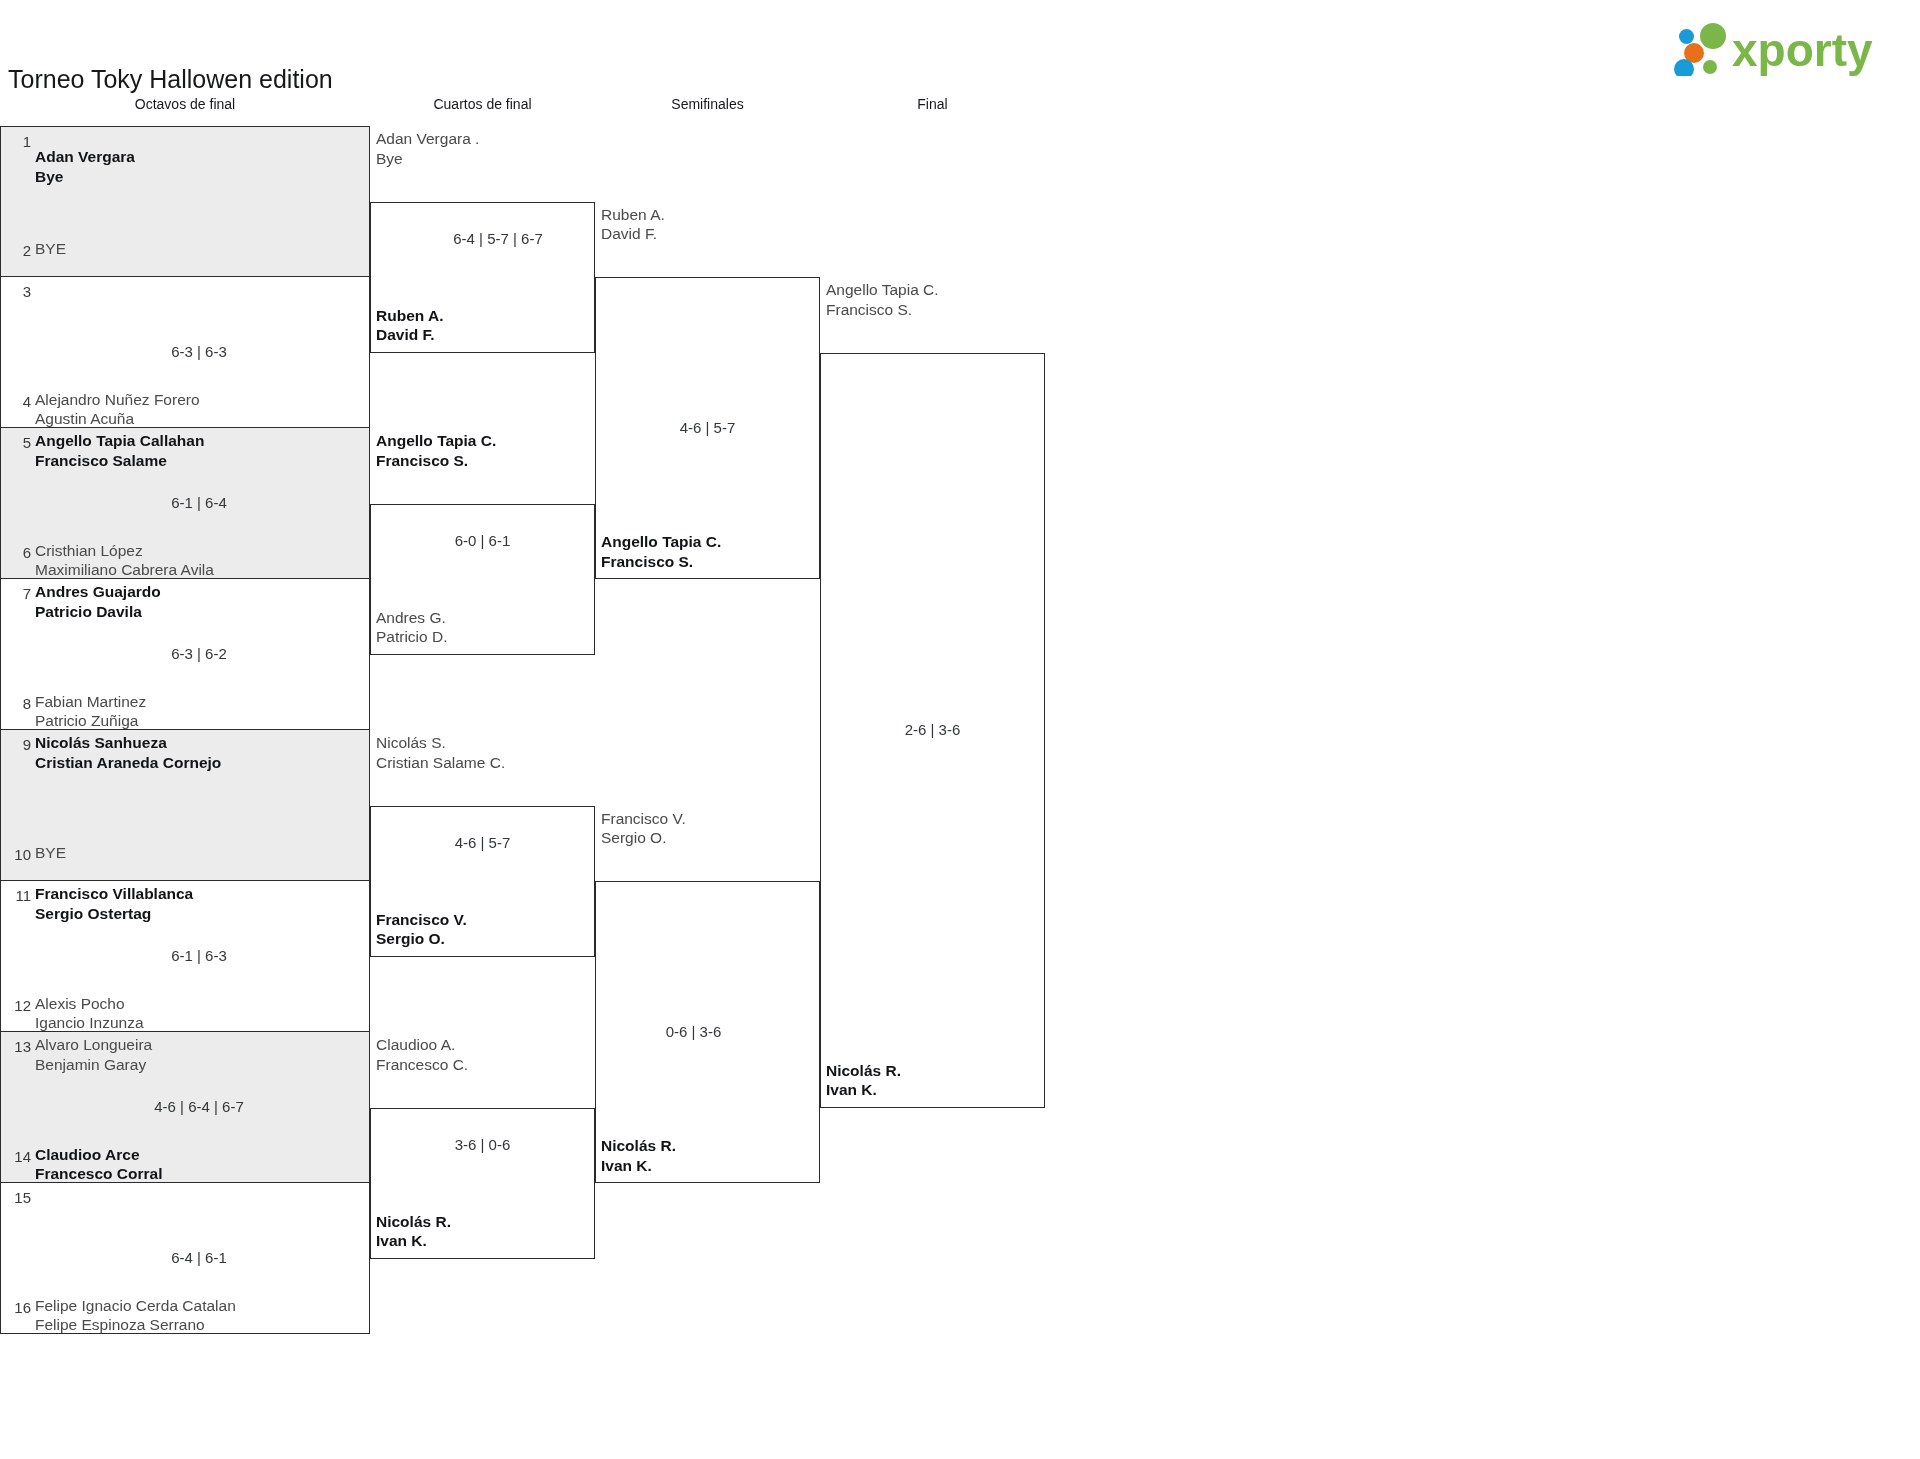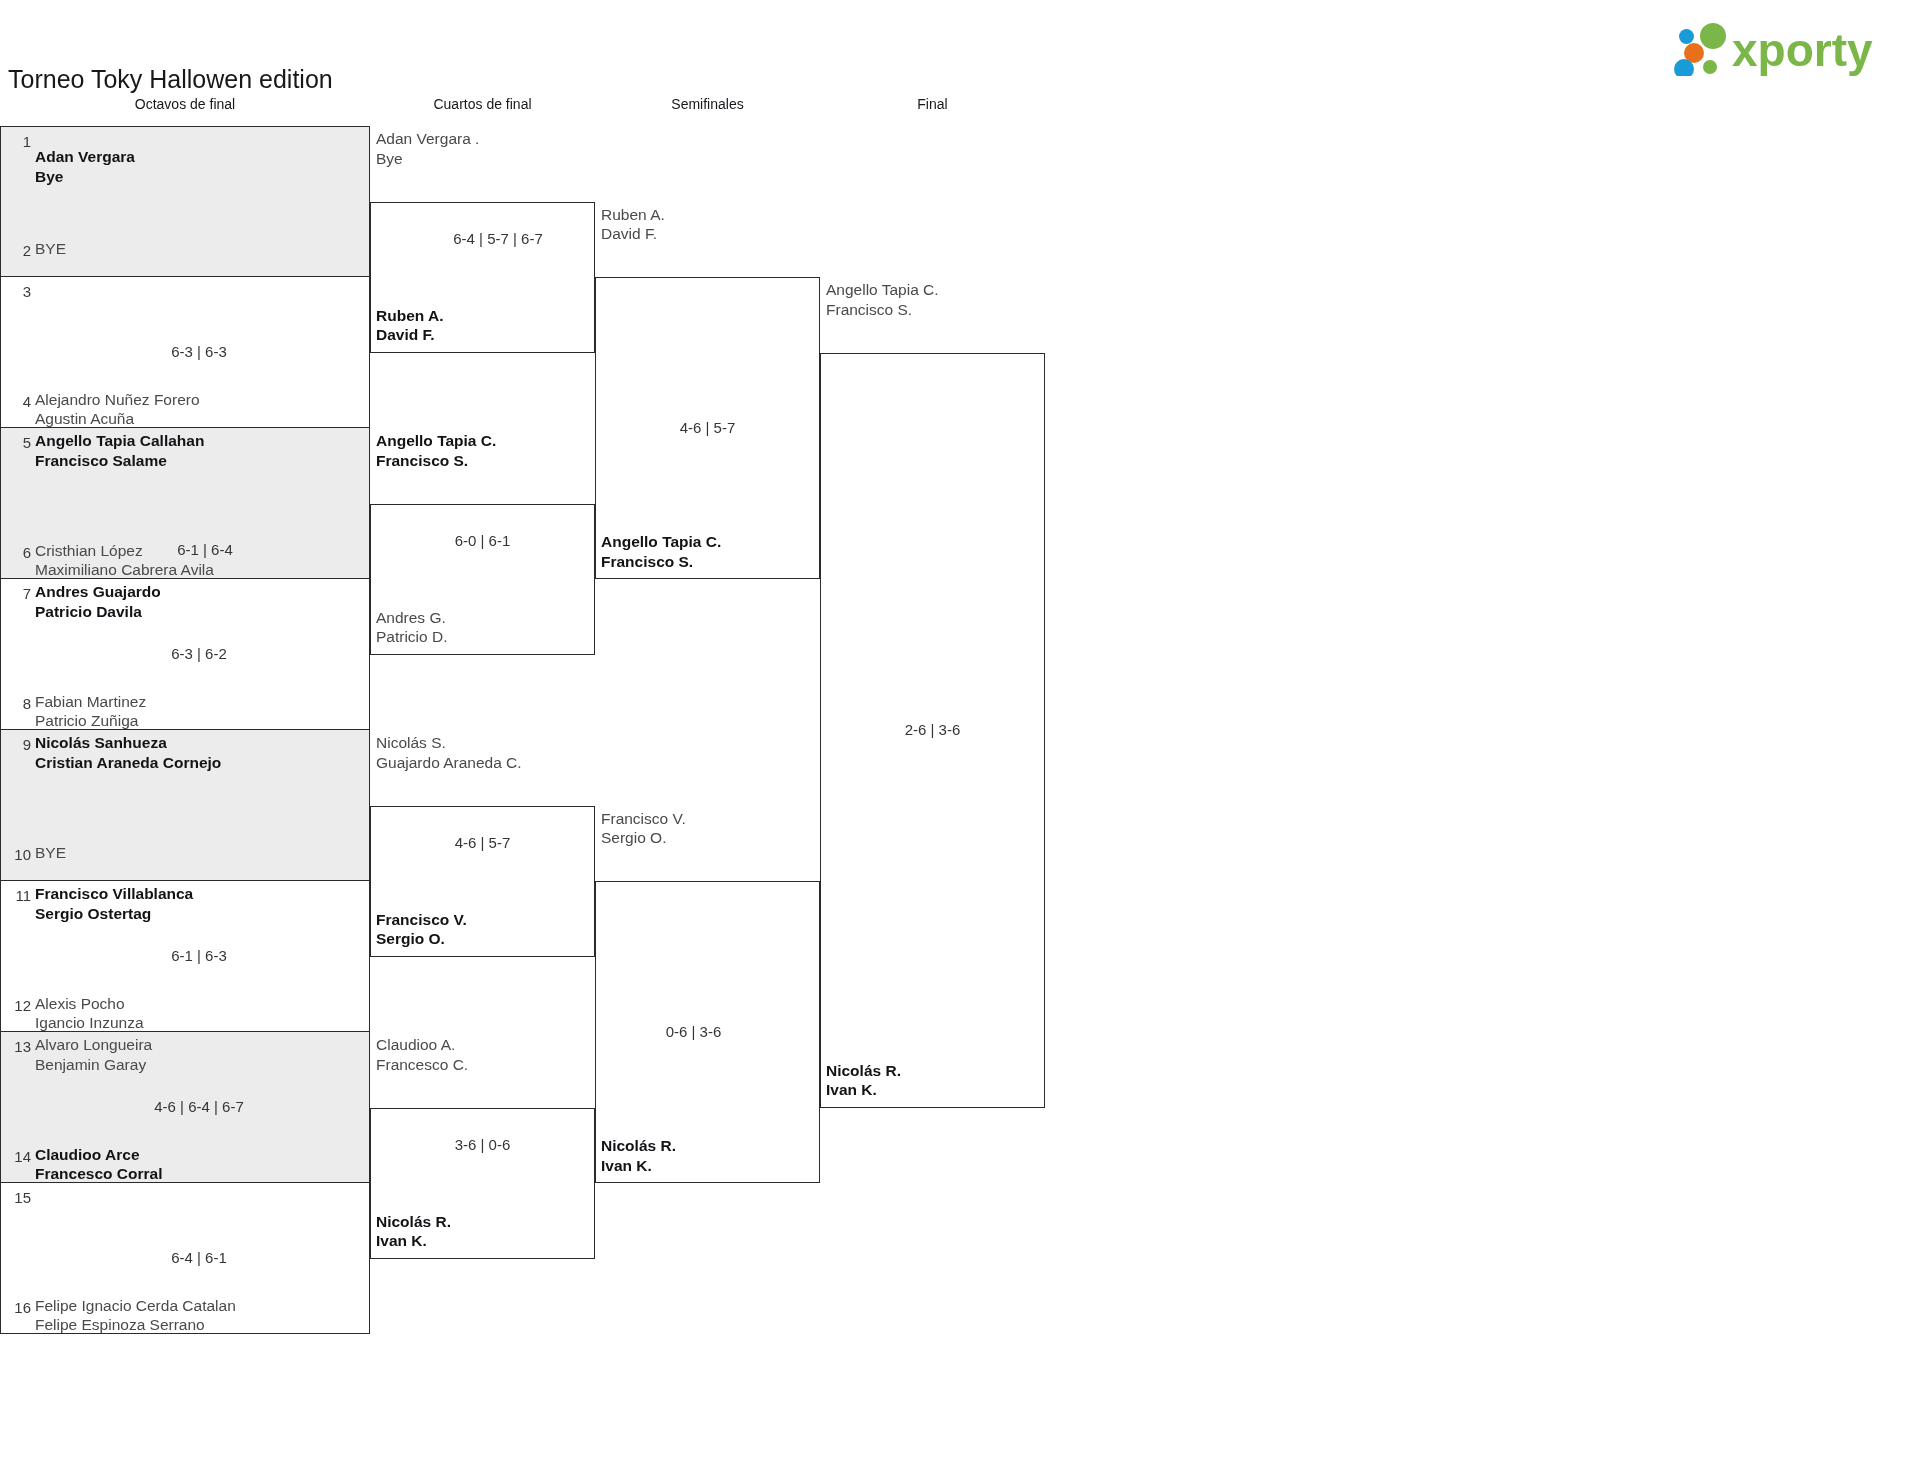--- a/index.html
+++ b/index.html
@@ -252,21 +252,21 @@
         <div class="seed-num" style="top: 6px;">15</div>
       </div>
       <div class="seed-row botline" style="top: 1132.5px; height: 75.5px;">
         <div class="seed-num" style="top: 40px;">16</div>
         <div class="seed-names loser" style="top: 37px;">
           <span class="n">Felipe Ignacio Cerda Catalan</span>
           <span class="n">Felipe Espinoza Serrano</span>
         </div>
       </div>
       <div class="r1-score" style="left: 34px; width: 330px; top: 216.5px;">6-3 | 6-3</div>
-      <div class="r1-score" style="left: 40px; width: 330px; top: 367.5px; margin-top: 47px;">6-1 | 6-4</div>
+      <div class="r1-score" style="left: 34px; width: 330px; top: 367.5px;">6-1 | 6-4</div>
       <div class="r1-score" style="left: 34px; width: 330px; top: 518.5px;">6-3 | 6-2</div>
       <div class="r1-score" style="left: 34px; width: 330px; top: 820.5px;">6-1 | 6-3</div>
       <div class="r1-score" style="left: 34px; width: 330px; top: 971.5px;">4-6 | 6-4 | 6-7</div>
       <div class="r1-score" style="left: 34px; width: 330px; top: 1122.5px;">6-4 | 6-1</div>
       <div class="mbox" style="left: 370px; top: 75.5px; width: 225px; height: 151px;"></div>
       <div class="mbox-score" style="top: 103.5px; left: 370px; width: 256px; position: absolute;">6-4 | 5-7 | 6-7</div>
       <div class="adv loser" style="left: 376px; top: 3px;">
         <span class="n">Adan Vergara .</span>
         <span class="n">Bye</span>
       </div>
@@ -281,21 +281,21 @@
         <span class="n">Francisco S.</span>
       </div>
       <div class="adv loser" style="left: 376px; top: 481.5px;">
         <span class="n">Andres G.</span>
         <span class="n">Patricio D.</span>
       </div>
       <div class="mbox" style="left: 370px; top: 679.5px; width: 225px; height: 151px;"></div>
       <div class="mbox-score" style="top: 707.5px; left: 370px; width: 225px; position: absolute;">4-6 | 5-7</div>
       <div class="adv loser" style="left: 376px; top: 607px;">
         <span class="n">Nicolás S.</span>
-        <span class="n">Guajardo Araneda C.</span>
+        <span class="n">Cristian Salame C.</span>
       </div>
       <div class="adv winner" style="left: 376px; top: 783.5px;">
         <span class="n">Francisco V.</span>
         <span class="n">Sergio O.</span>
       </div>
       <div class="mbox" style="left: 370px; top: 981.5px; width: 225px; height: 151px;"></div>
       <div class="mbox-score" style="top: 1009.5px; left: 370px; width: 225px; position: absolute;">3-6 | 0-6</div>
       <div class="adv loser" style="left: 376px; top: 909px;">
         <span class="n">Claudioo A.</span>
         <span class="n">Francesco C.</span>

